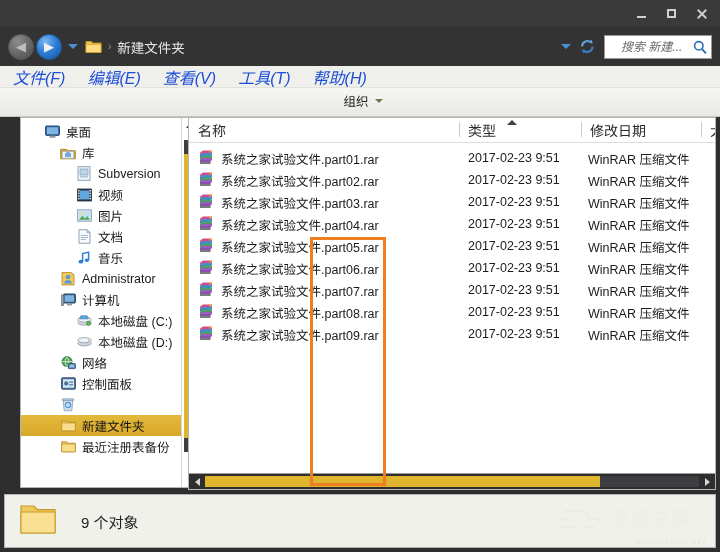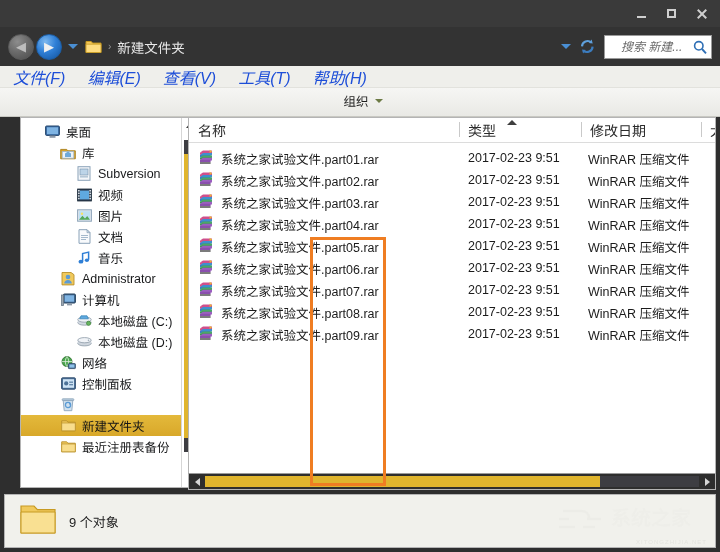--- a/index.html
+++ b/index.html
@@ -351,22 +351,22 @@
     position: absolute; left: 4px; top: 494px;
     width: 712px; height: 54px;
     background: #f1f1ec;
     border: 1px solid #b4b4b4;
     box-sizing: border-box;
     display: flex; align-items: center;
     overflow: hidden;
   }
   #status-folder-icon { margin-left: 14px; flex: 0 0 auto; }
   #status-text {
-    margin-left: 12px;
-    font-size: 13px; color: #232323;
+    margin-left: 24px;
+    font-size: 15px; color: #232323;
     white-space: nowrap;
   }
   #watermark {
     position: absolute; right: 2px; top: 2px;
     width: 160px; height: 44px;
     opacity: 0.55;
     pointer-events: none;
   }
   #wm-sub {
     position: absolute; right: 8px; bottom: 2px;

